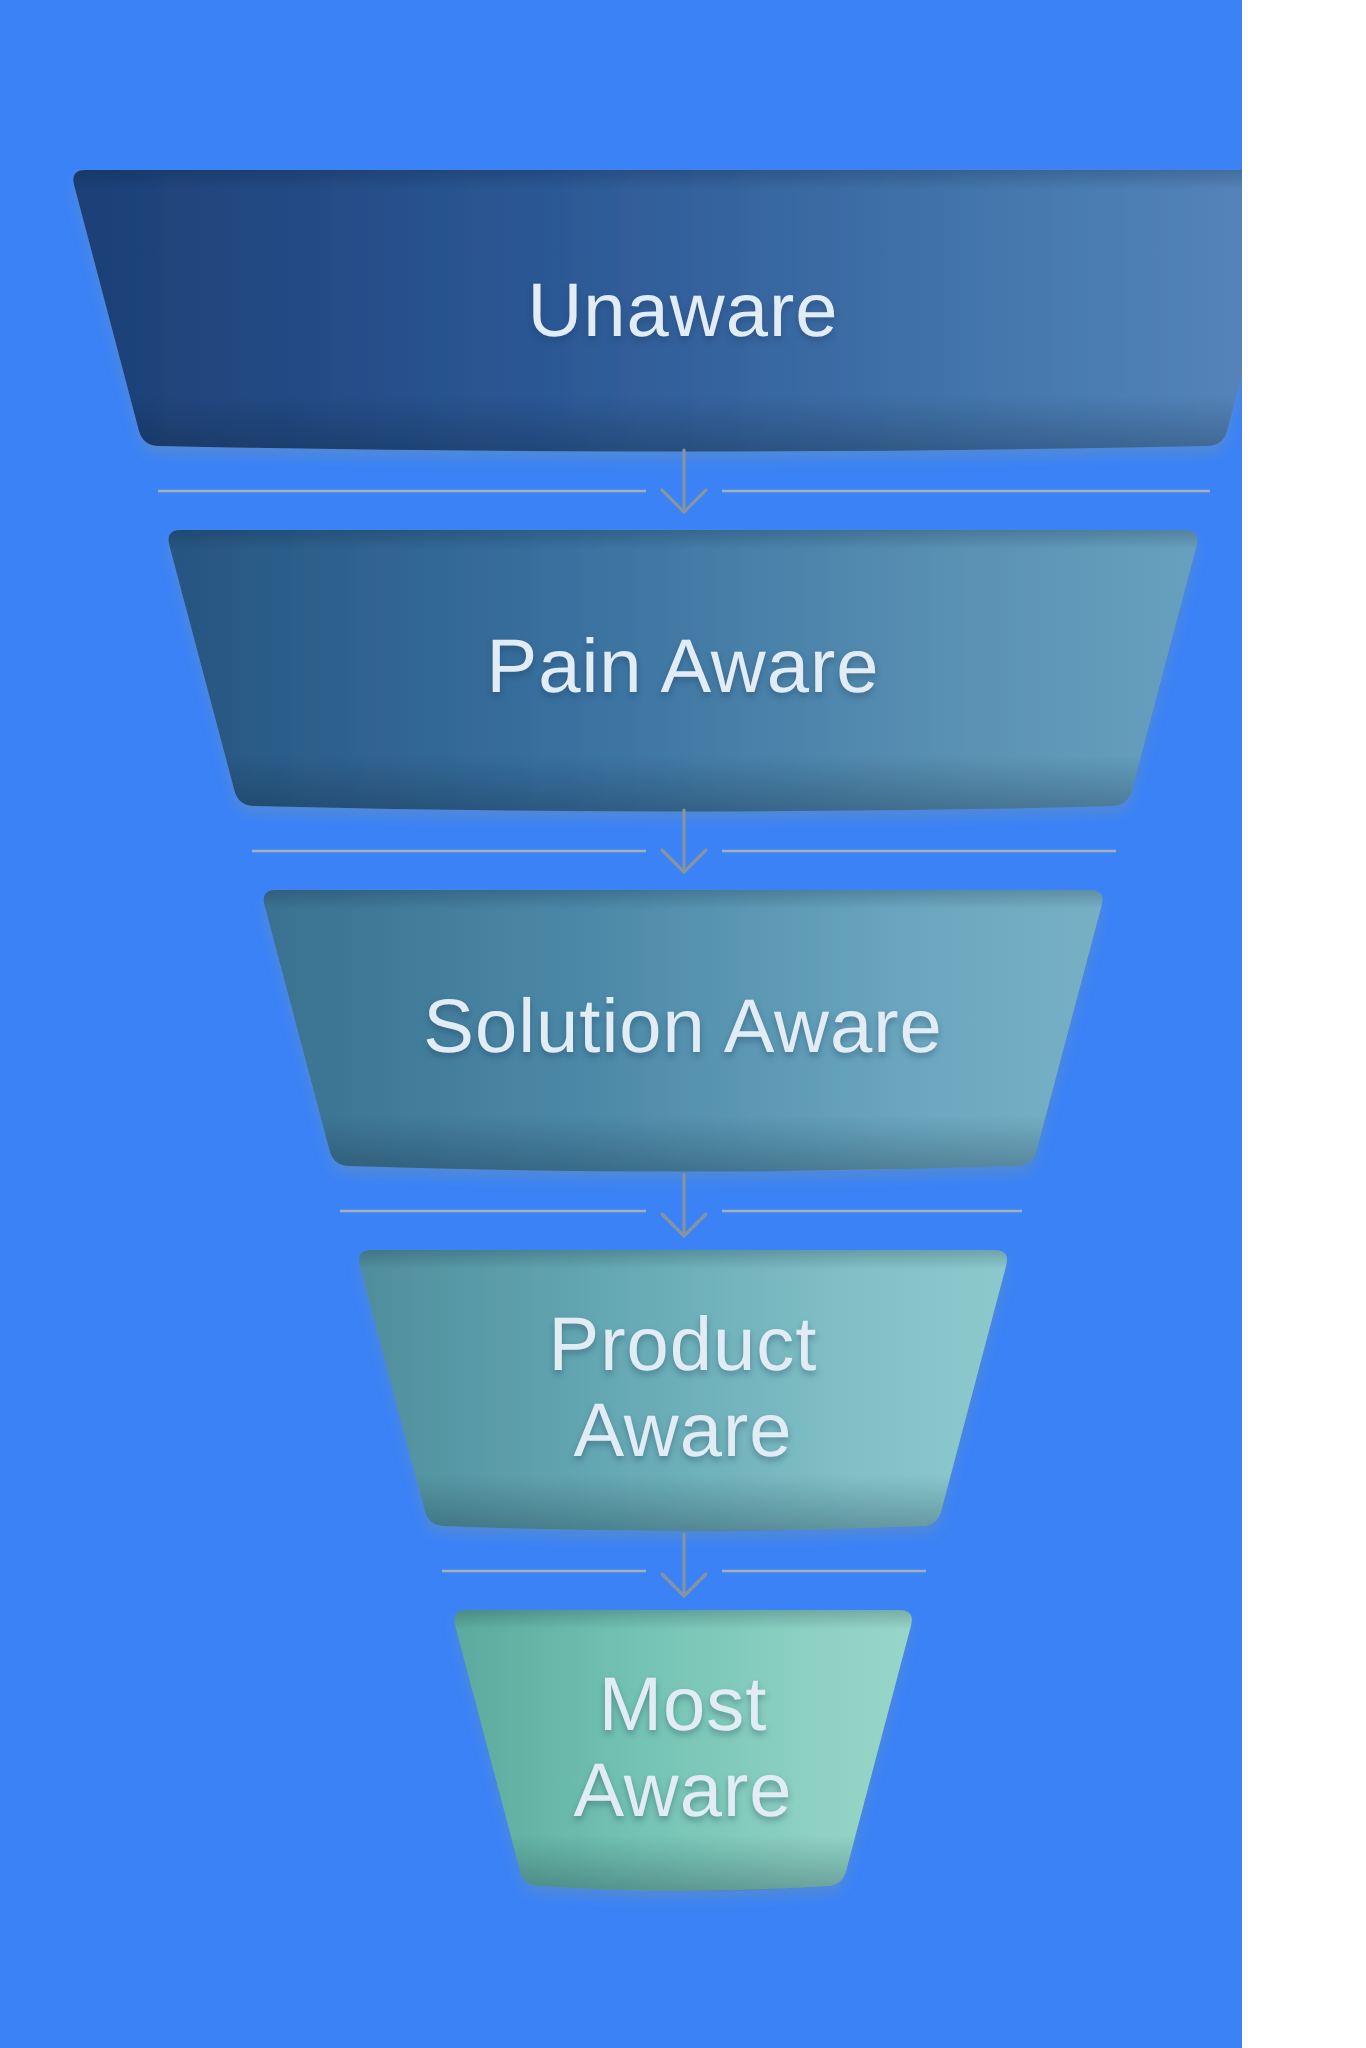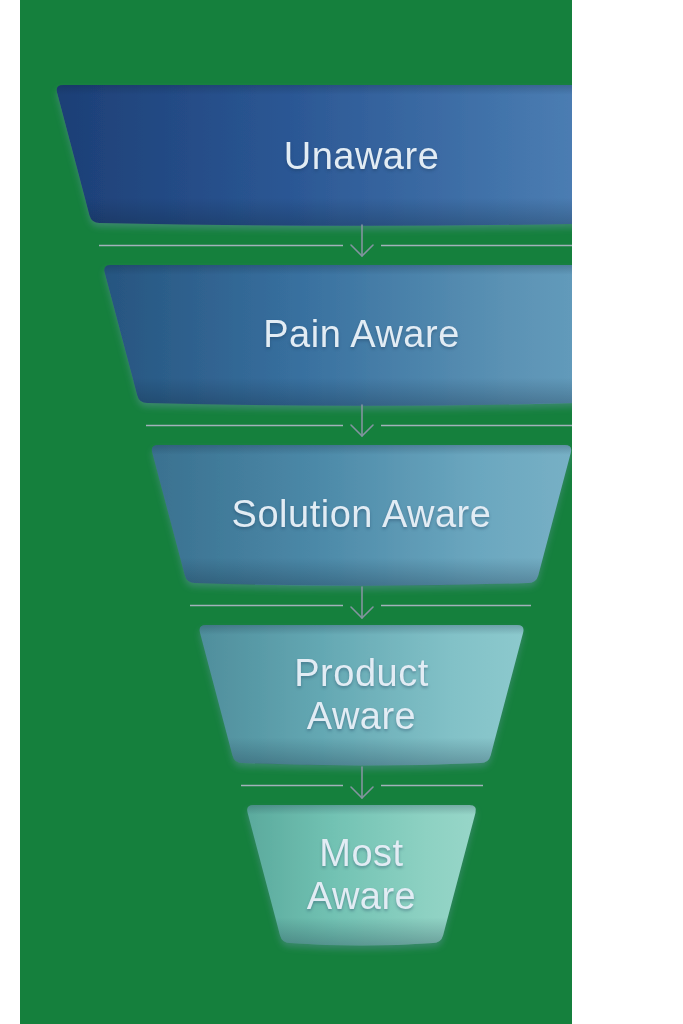--- a/index.html
+++ b/index.html
@@ -2,26 +2,25 @@
 <html><head>
 <meta charset="utf-8">
 <style>
   html, body {
     margin: 0;
     padding: 0;
     background: #ffffff;
   }
   .frame {
     position: relative;
-    width: 552px;
+    width: 621px;
     height: 1024px;
-    background: #15803d;
+    background: #3b82f6;
     overflow: hidden;
     font-family: "Liberation Sans", sans-serif;
-    margin-left: 20px;
   }
   svg { display: block; }
   .stage-label {
     font-family: "Liberation Sans", sans-serif;
     font-size: 38px;
     font-weight: 400;
     letter-spacing: 0.5px;
     text-anchor: middle;
     text-shadow: 0 2px 3px rgba(25, 55, 85, 0.35);
   }

